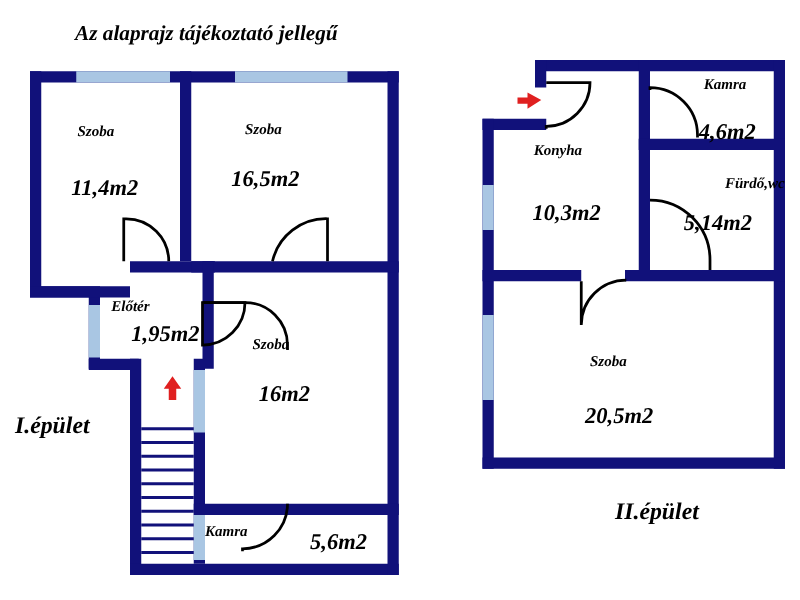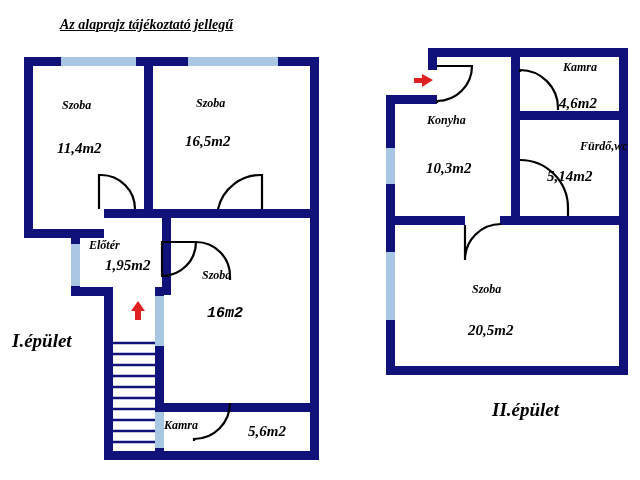--- a/index.html
+++ b/index.html
@@ -2,23 +2,23 @@
 <html><head>
 <meta charset="utf-8">
 <style>
   html,body{margin:0;padding:0;background:#ffffff;}
   body{
     width:640px;height:480px;overflow:hidden;position:relative;
     font-family:"Liberation Serif","DejaVu Serif",serif;
   }
   #plan{position:absolute;inset:0;width:640px;height:480px;}
   .lbl{position:absolute;white-space:nowrap;color:#000000;font-style:italic;font-weight:bold;}
-  .title{font-size:14px;text-decoration:underline;}
+  .title{font-size:17px;}
   .room-name{font-size:12px;}
-  .room-area{font-size:15px;}
+  .room-area{font-size:18px;}
   .bld-label{font-size:19px;}
   svg{display:block;}
 </style>
 </head>
 <body>
 
 <svg id="plan" viewBox="0 0 640 480">
 
   <g fill="#11117a">
 
@@ -135,21 +135,21 @@
 <div class="lbl title" style="left:60px;top:17px;">Az alaprajz tájékoztató jellegű</div>
 
 <div class="lbl bld-label" style="left:12px;top:330px;">I.épület</div>
 <div class="lbl room-name" style="left:62px;top:98px;">Szoba</div>
 <div class="lbl room-area" style="left:57px;top:140px;">11,4m2</div>
 <div class="lbl room-name" style="left:196px;top:96px;">Szoba</div>
 <div class="lbl room-area" style="left:185px;top:133px;">16,5m2</div>
 <div class="lbl room-name" style="left:89px;top:238px;">Előtér</div>
 <div class="lbl room-area" style="left:85px;top:257px;margin-left:20px;">1,95m2</div>
 <div class="lbl room-name" style="left:202px;top:268px;">Szoba</div>
-<div class="lbl room-area" style="left:207px;top:305px;font-family:Liberation Mono, monospace;">16m2</div>
+<div class="lbl room-area" style="left:207px;top:305px;">16m2</div>
 <div class="lbl room-name" style="left:164px;top:418px;">Kamra</div>
 <div class="lbl room-area" style="left:248px;top:423px;">5,6m2</div>
 
 <div class="lbl bld-label" style="left:492px;top:399px;">II.épület</div>
 <div class="lbl room-name" style="left:427px;top:113px;font-family:Liberation Serif, serif;">Konyha</div>
 <div class="lbl room-area" style="left:426px;top:160px;">10,3m2</div>
 <div class="lbl room-name" style="left:563px;top:60px;">Kamra</div>
 <div class="lbl room-area" style="left:559px;top:95px;">4,6m2</div>
 <div class="lbl room-name" style="left:535px;top:139px;margin-left:45px;">Fürdő,wc</div>
 <div class="lbl room-area" style="left:547px;top:168px;">5,14m2</div>

